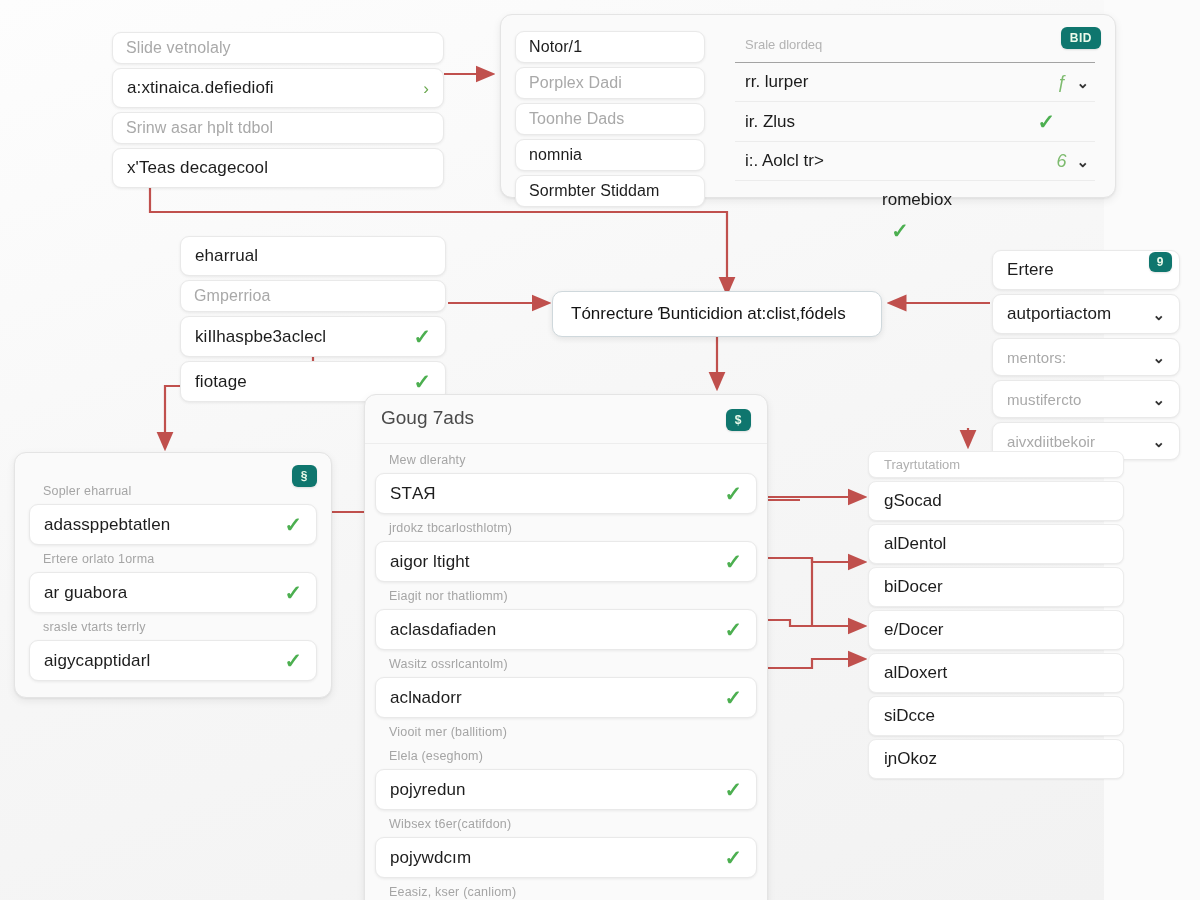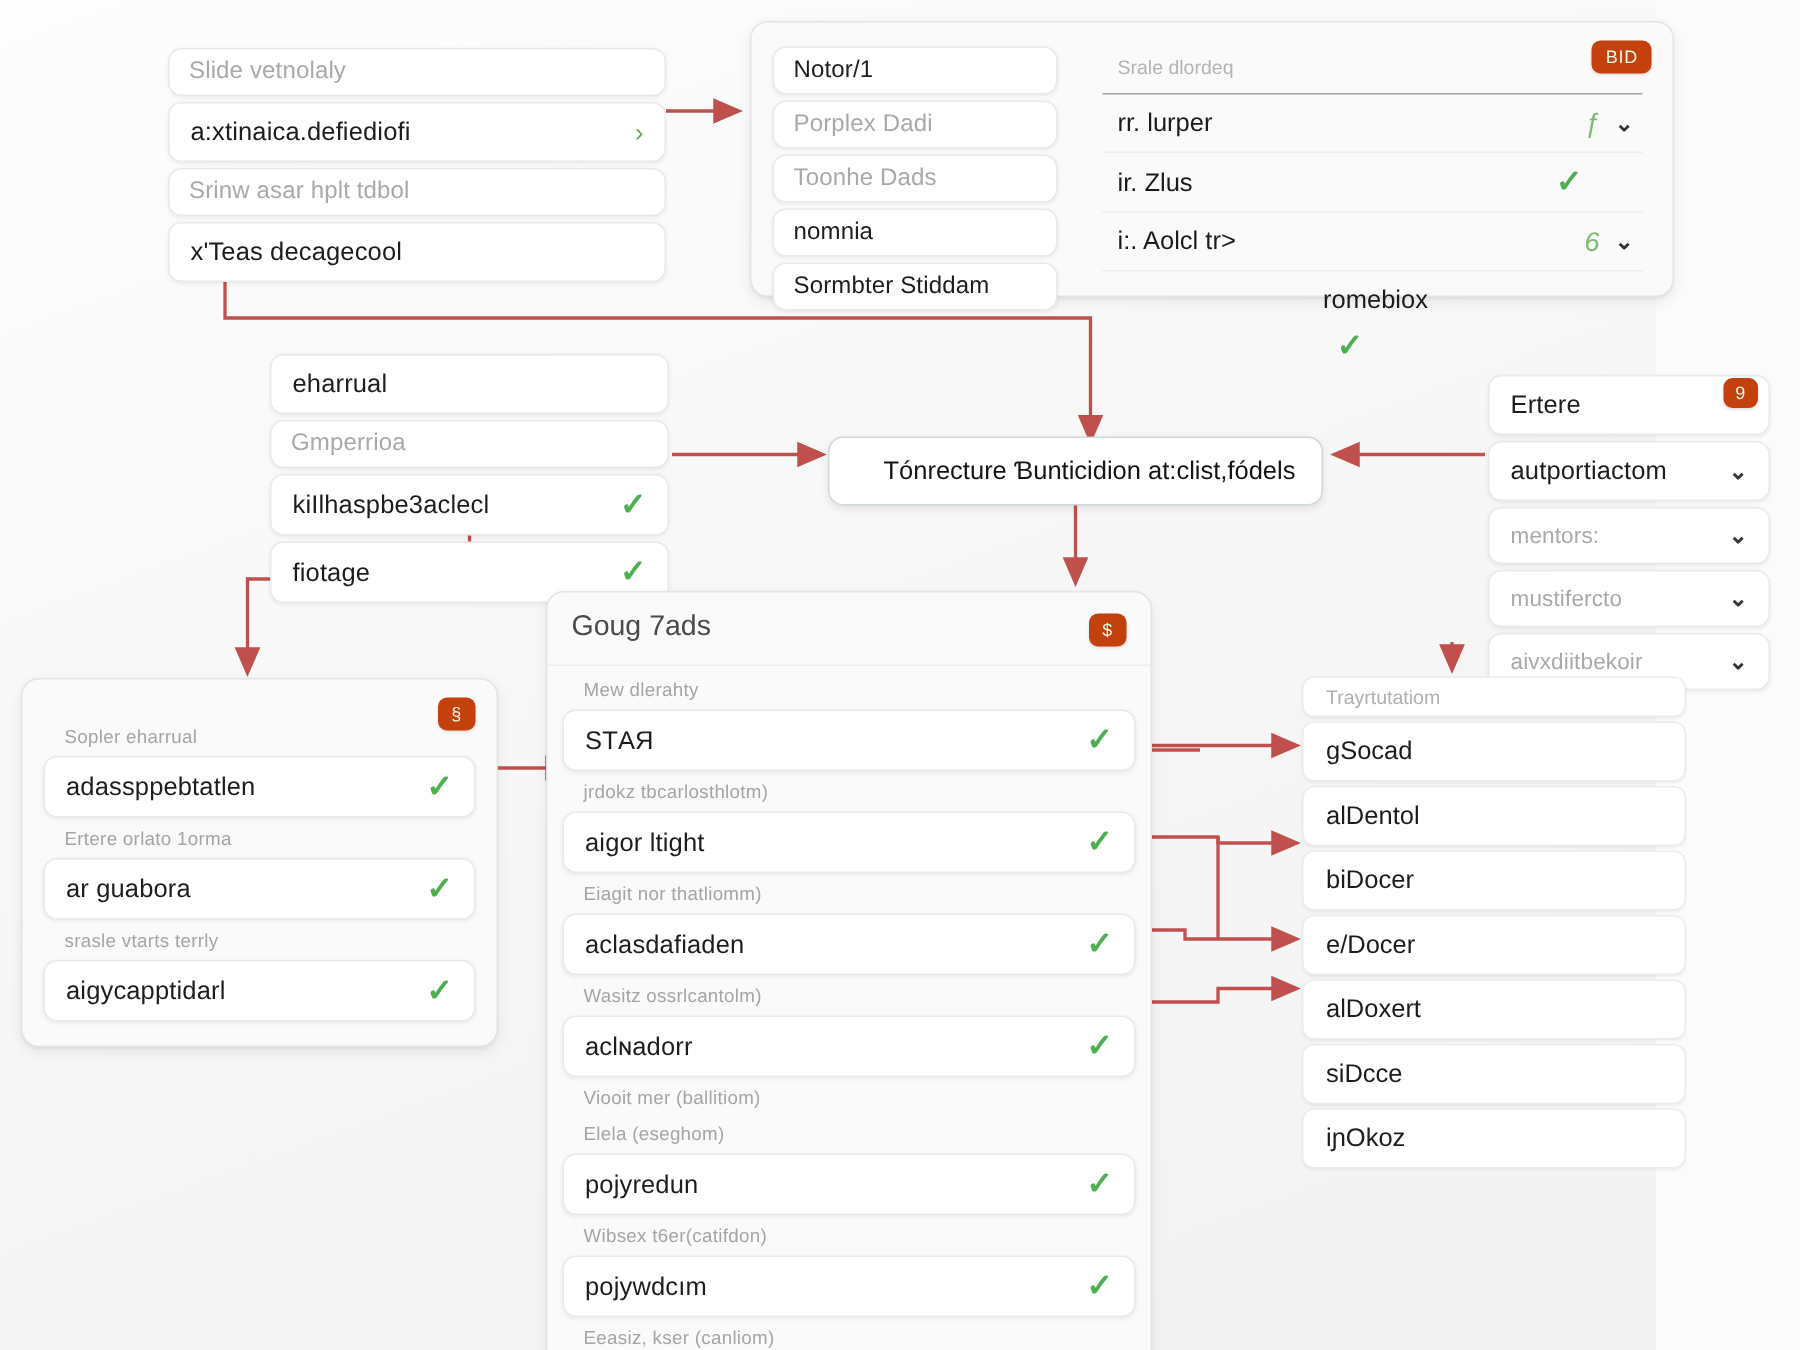--- a/index.html
+++ b/index.html
@@ -54,25 +54,25 @@
     letter-spacing: .2px;
   }
 
   .check { color: #4caf50; font-size: 21px; line-height: 1; font-weight: 600; }
   .chev-g { color: #6aa84f; font-size: 17px; line-height: 1; }
   .chev-d { color: #333; font-size: 15px; line-height: 1; font-weight: 700; }
   .glyph-g { color: #7dbb6e; font-size: 18px; line-height: 1; font-style: italic; }
 
   .badge {
     position: absolute;
-    background: #c2410c;
+    background: #0f766e;
     color: #eafaea;
     border-radius: 6px;
     font-size: 12px;
-    font-weight: 400;
+    font-weight: 700;
     padding: 5px 9px;
     line-height: 1;
     letter-spacing: .5px;
     box-shadow: 0 1px 2px rgba(0,0,0,.12);
     z-index: 3;
   }
 
   
   .flatrow {
     background: #fff;
@@ -103,21 +103,21 @@
   .ul-row.cap-row { border-bottom: 1px solid #a3a3a3; }
   .ul-row.cap-row .txt { color: #b3b3b3; font-size: 13px; }
 
   
   .hub {
     position: absolute;
     background: #fff;
     border: 1px solid #cfd8dc;
     border-radius: 10px;
     box-shadow: 0 2px 6px rgba(0,0,0,.09);
-    padding: 12px 36px;
+    padding: 12px 18px;
     font-size: 17px;
     color: #141414;
     white-space: nowrap;
     z-index: 2;
   }
 
   .cardtitle {
     font-size: 19px;
     color: #4a4a4a;
     padding: 12px 16px 14px;

